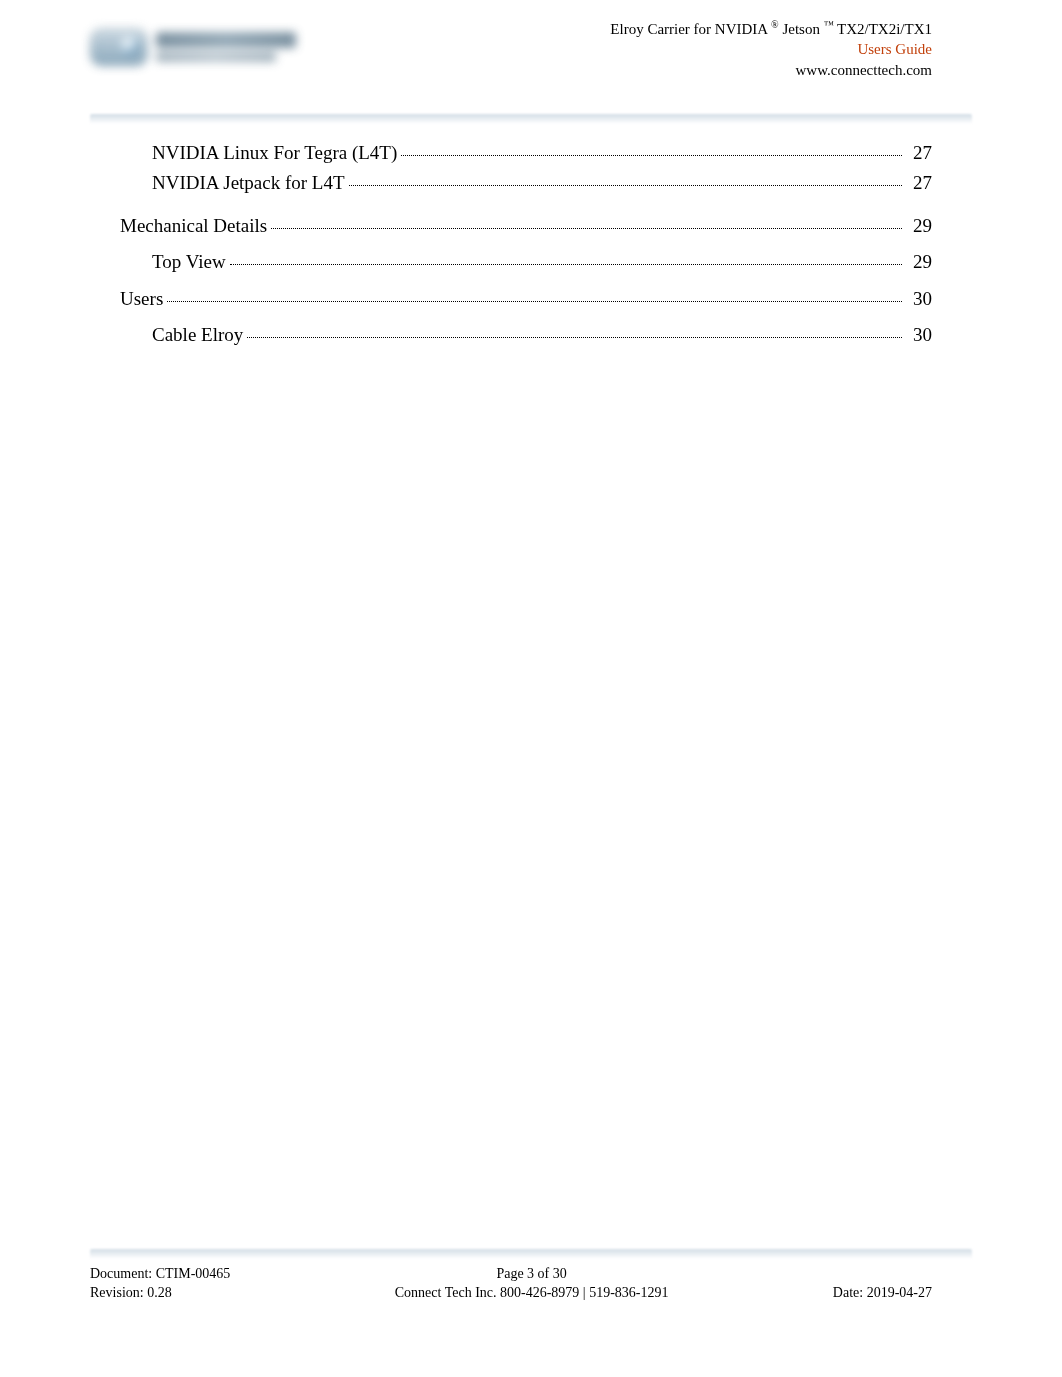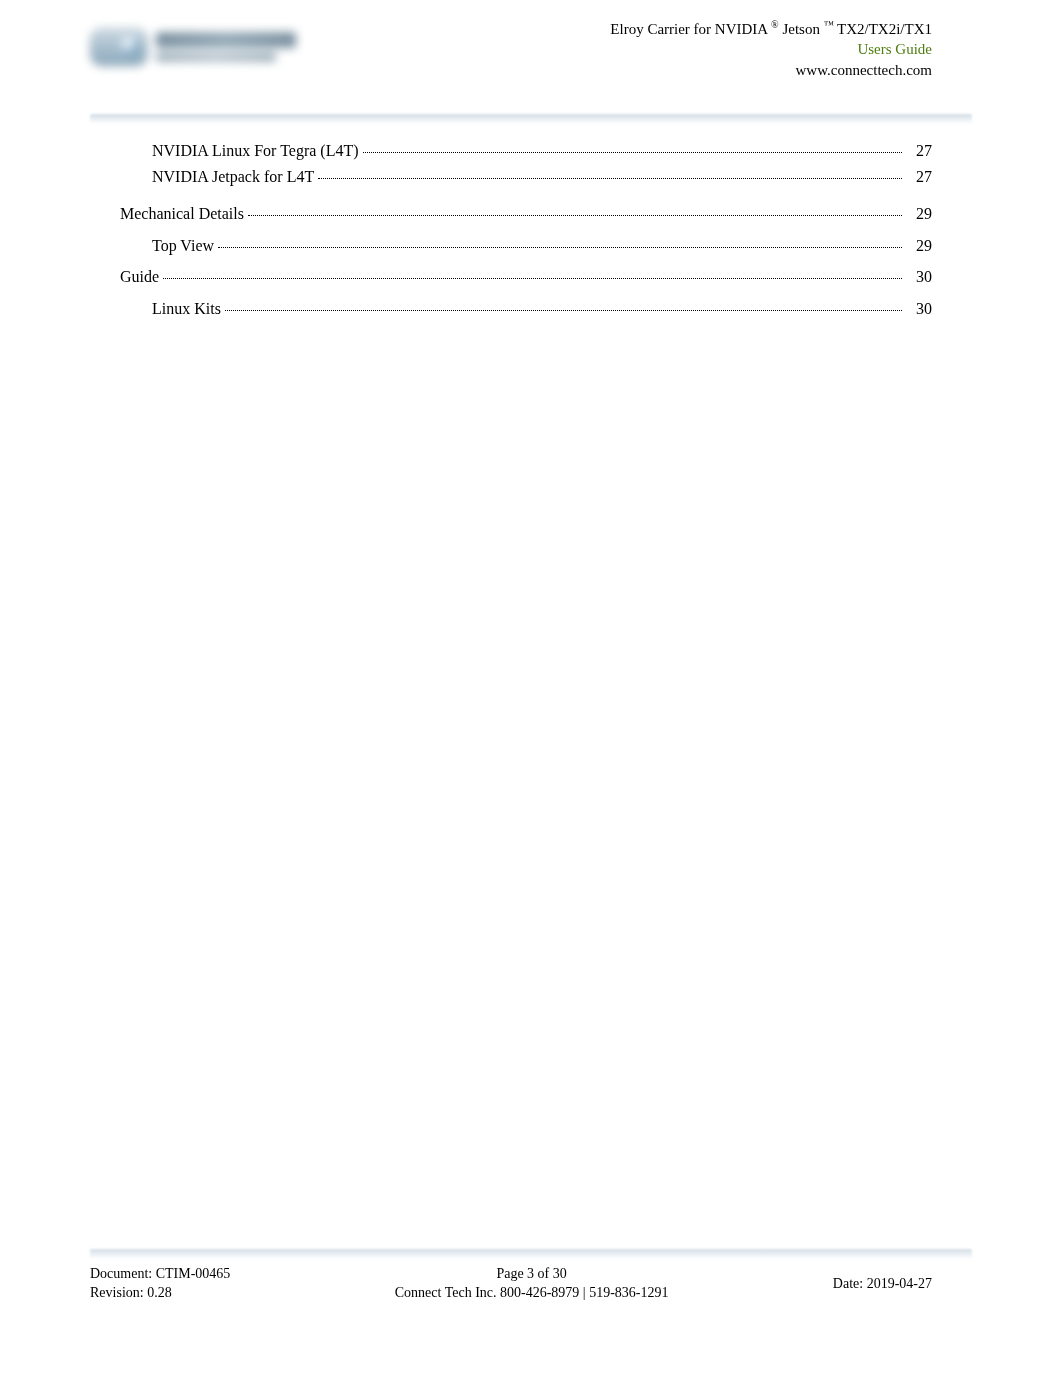--- a/index.html
+++ b/index.html
@@ -7,33 +7,33 @@
   .page { position: relative; width: 1022px; height: 1377px; padding: 18px 90px 0 90px; }
   .header-block { height: 78px; position: relative; margin-bottom: 18px; }
   .logo { position: absolute; left: 0; top: 6px; width: 215px; height: 48px; filter: blur(5px); opacity: 0.9; }
   .logo-badge { position: absolute; left: 0; top: 4px; width: 58px; height: 38px; border-radius: 12px; background: linear-gradient(180deg,#c9d7e1,#9db6c7 55%,#7fa0b6); box-shadow: inset 0 0 4px rgba(0,0,0,.2); }
   .logo-dot { position: absolute; left: 30px; top: 12px; width: 20px; height: 20px; border-radius: 50%; background: radial-gradient(circle at 35% 30%, #fff, #b8d2e4 40%, #5f8bab 70%, #375a77); }
   .logo-text1 { position: absolute; left: 66px; top: 8px; width: 140px; height: 16px; background: linear-gradient(90deg,#6d8596,#8aa1b0,#6d8596); border-radius: 3px; }
   .logo-text2 { position: absolute; left: 66px; top: 28px; width: 120px; height: 10px; background: linear-gradient(90deg,#96a8b4,#b0bec8,#96a8b4); border-radius: 3px; }
   .header-right { position: absolute; right: 0; top: 0; text-align: right; font-size: 15px; line-height: 1.35; }
   .header-line1 { white-space: nowrap; }
   .sup { font-size: 10px; vertical-align: super; }
-  .users-guide { color: #4d7c0f; }
+  .users-guide { color: #c2410c; }
   .header-sep { width: 882px; height: 10px; margin-top: 6px; background: linear-gradient(180deg, rgba(130,160,185,.35), rgba(130,160,185,0)); border-radius: 2px; filter: blur(1px); }
-  .toc { margin-top: 14px; font-size: 16px; line-height: 1.6; font-family: Liberation Serif, serif; }
+  .toc { margin-top: 14px; font-size: 19px; line-height: 1.6; font-family: Liberation Serif, serif; }
   .toc-row { display: flex; align-items: baseline; white-space: nowrap; }
   .toc-row.lvl1 { padding-left: 62px; }
   .toc-row.lvl0 { padding-left: 30px; }
   .toc-title { flex: 0 0 auto; }
   .toc-dots { flex: 1 1 auto; overflow: hidden; border-bottom: 1.4px dotted #000; transform: translateY(-3px); margin: 0 2px 0 4px; }
   .toc-page { flex: 0 0 auto; text-align: right; min-width: 28px; }
   .toc-gap { height: 6px; }
   .footer-wrap { position: absolute; left: 90px; right: 90px; bottom: 74px; }
   .footer-sep { width: 882px; height: 10px; margin-bottom: 6px; background: linear-gradient(180deg, rgba(130,160,185,.35), rgba(130,160,185,0)); border-radius: 2px; filter: blur(1px); }
-  .footer { display: flex; justify-content: space-between; align-items: center; font-size: 14px; }
+  .footer { display: flex; justify-content: space-between; align-items: flex-end; font-size: 14px; }
   .footer-left { text-align: left; line-height: 1.35; }
   .footer-center { text-align: center; line-height: 1.35; }
   .footer-right { text-align: right; line-height: 1.35; }
 </style>
 </head>
 <body>
 
 <div class="page">
 
   <div class="header-block">
@@ -76,27 +76,27 @@
         <span class="toc-page">29</span>
       </div>
       <div class="toc-gap"></div>
       <div class="toc-row lvl1">
         <span class="toc-title">Top View </span>
         <span class="toc-dots"></span>
         <span class="toc-page">29</span>
       </div>
       <div class="toc-gap"></div>
       <div class="toc-row lvl0">
-        <span class="toc-title">Guide </span>
+        <span class="toc-title">Users </span>
         <span class="toc-dots"></span>
         <span class="toc-page">30</span>
       </div>
       <div class="toc-gap"></div>
       <div class="toc-row lvl1">
-        <span class="toc-title">Linux Kits</span>
+        <span class="toc-title">Cable Elroy</span>
         <span class="toc-dots"></span>
         <span class="toc-page">30</span>
       </div>
     </div>
 
   <div class="footer-wrap">
     <div class="footer-sep"></div>
     <div class="footer">
       <div class="footer-left">
         <div>Document: CTIM-00465</div>

